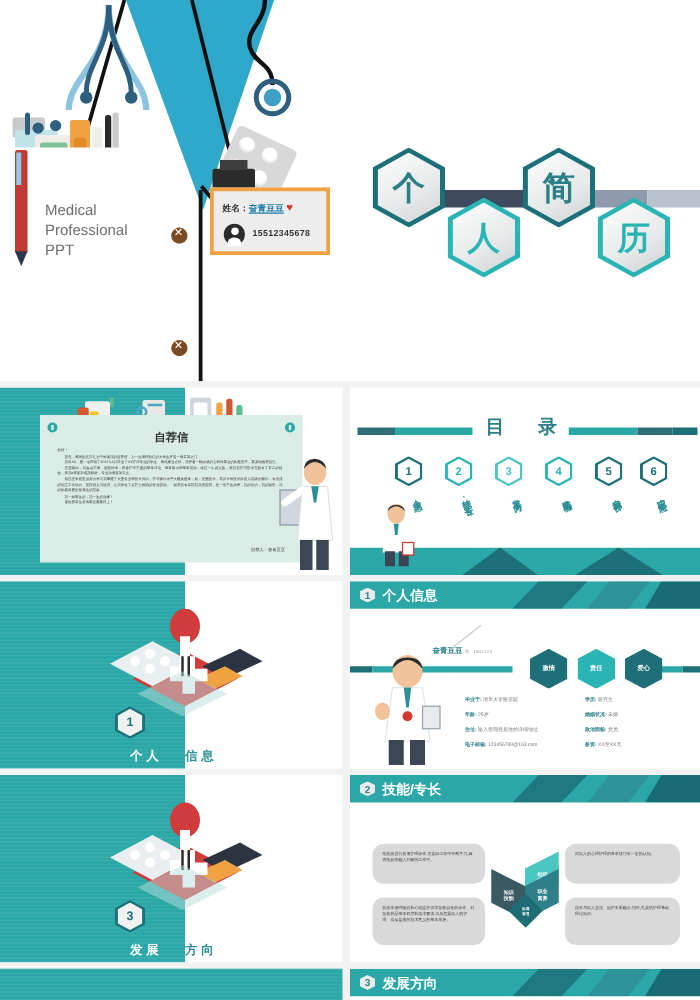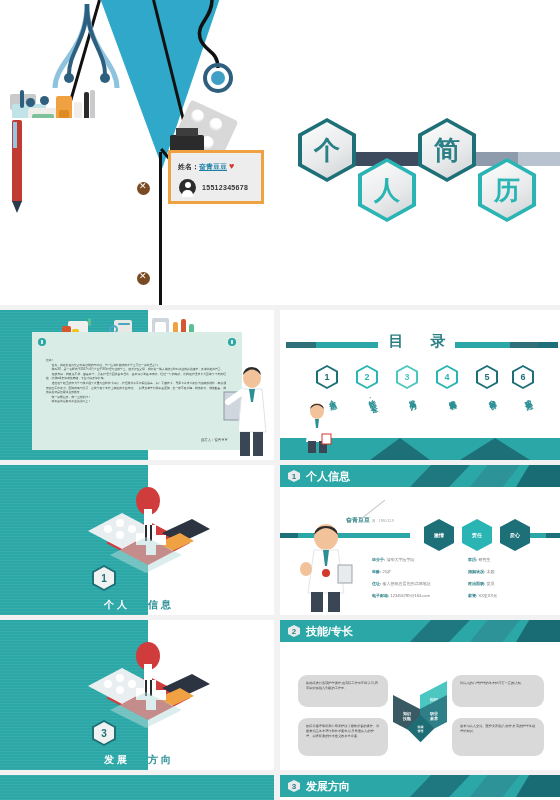--- a/index.html
+++ b/index.html
@@ -198,20 +198,25 @@
       <div class="s-item" style="left:74px; top:4px;  width:5px;  height:40px; background:#2b2b2b;"></div>
       <div class="s-item" style="left:80px; top:2px;  width:5px;  height:40px; background:#c9cacc;"></div>
       <div class="s-item" style="left:10px; top:2px;  width:4px;  height:18px; background:#2f5f7e;"></div>
       <div class="s-item" style="left:16px; top:10px; width:9px;  height:9px;  background:#2f5f7e; border-radius:50%;"></div>
       <div class="s-item" style="left:30px; top:8px;  width:9px;  height:9px;  background:#2f5f7e; border-radius:50%;"></div>
     </div>
     <div class="pen"></div>
     <div class="pen-cap"></div>
     <div class="pocket"></div>
 
+    <div class="medical-label">
+      <div>Medical</div>
+      <div>Professional</div>
+      <div>PPT</div>
+    </div>
 
     <div class="stetho2">
       <svg width="110" height="140" viewBox="0 0 110 140">
         <path d="M52 0 C52 18, 36 24, 40 38 C44 52, 58 50, 58 68" stroke="#111" stroke-width="3.5" fill="none"></path>
         <circle cx="58" cy="78" r="13" fill="none" stroke="#2f5f7e" stroke-width="4"></circle>
         <circle cx="58" cy="78" r="7" fill="#3f9fc4"></circle>
       </svg>
     </div>
 
     <div class="pills">
@@ -274,20 +279,21 @@
       <div class="s-item" style="position:absolute; left:92px; top:2px;  width:17px; height:20px; background:#cfd5dc;"></div>
       <div class="s-item" style="position:absolute; left:95px; top:6px;  width:11px; height:12px; background:#fff;"></div>
       <div class="s-item" style="position:absolute; left:113px;top:6px;  width:5px;  height:16px; background:#f0a243;"></div>
       <div class="s-item" style="position:absolute; left:121px;top:3px;  width:5px;  height:19px; background:#d4572f;"></div>
       <div class="s-item" style="position:absolute; left:129px;top:8px;  width:5px;  height:14px; background:#5ac08f;"></div>
     </div>
 
     <div class="letter-card">
       <div class="lc-dot" style="left:6px;  top:6px;"></div>
       <div class="lc-dot" style="right:6px; top:6px;"></div>
+      <div class="lc-title">自荐信</div>
       <div class="lc-body" style="white-space:pre-wrap;">您好！
 　　首先，感谢您在百忙之中阅读我的自荐信，为一位满怀热情的大学生开启一扇希望之门。
 　　我叫XX，是一名即将于2017年6月毕业于XX护理专业的学生。值此择业之际，我怀着一颗赤诚的心和对事业的执着追求，真诚地推荐自己。
 　　在校期间，我改名不倦，勤奋好学，具备护理方面的基本理论、基本知识和基本技能，经过一年的实践，使我在护理技术方面有了丰富的经验，使我в得更加成熟稳健，专业功底更加扎实。
 　　通过在学校里的努力学习我掌握了大量专业和技术知识，护理操作水平大幅度提高，如：无菌技术，导尿术等技术能较为熟练的操作，有较强的独立工作能力。医院的实习经历，让我学会了老护士娴熟的专业技能。　如果您有幸招我来贵医院，您一定不会后悔，我的能力，我的勤奋，我的执着将是您最满意的答案。
 　　我一如既往的，我一生的选择！
 　　诚祝贵单位各项事业蒸蒸日上！</div>
       <div class="lc-sign">自荐人：奋青豆豆</div>
     </div>
 

